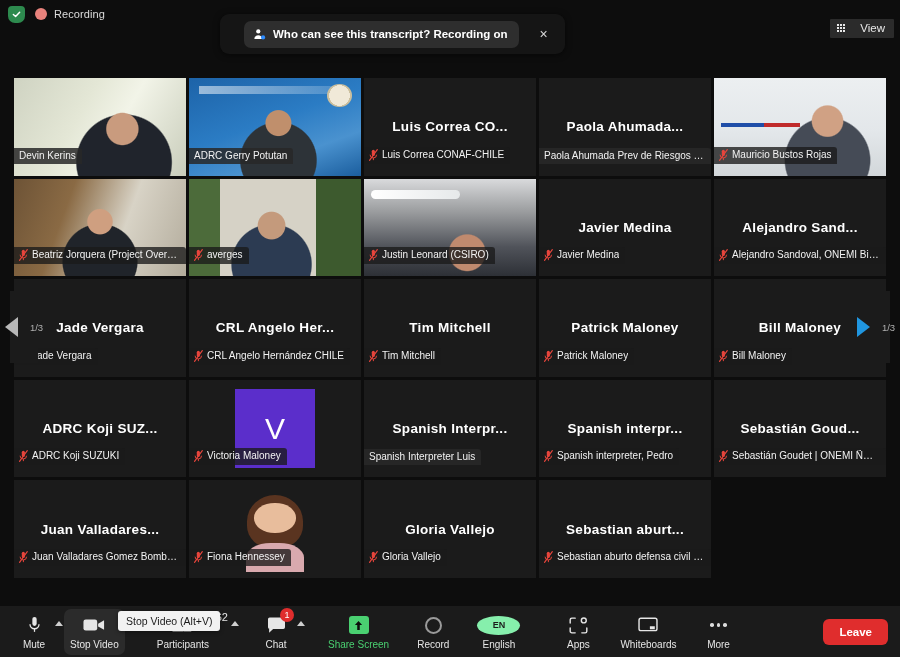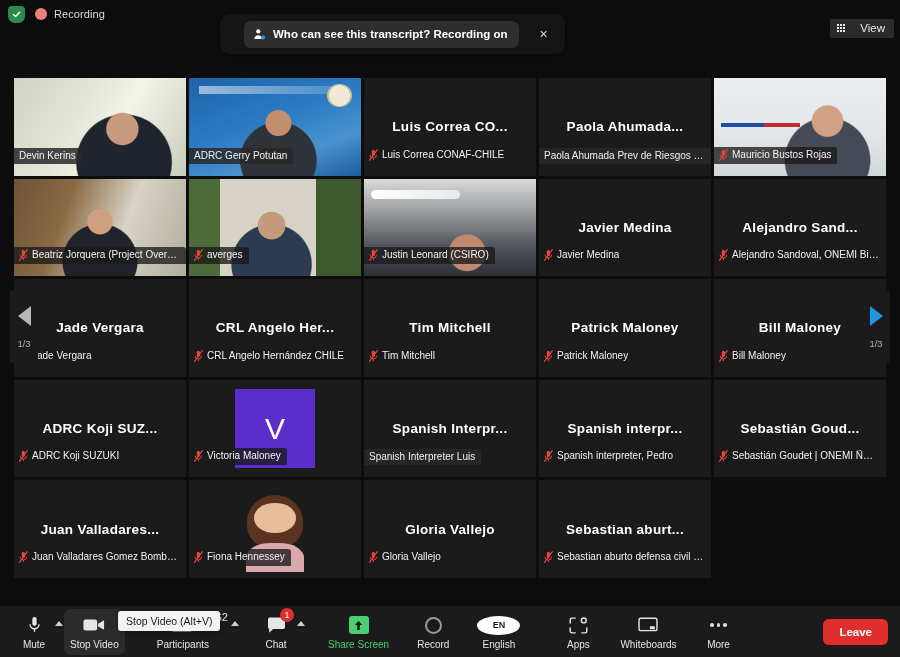--- a/index.html
+++ b/index.html
@@ -164,21 +164,21 @@
     border-radius:50%; background:#e8bd9c;
   }
   .photo-sq .body {
     position:absolute; left:16%; top:66%; width:68%; height:40%;
     border-radius:42% 42% 0 0; background:#d9a9ae;
   }
 
   
   .nav {
     position: absolute; width: 28px; height: 72px; top: 291px;
-    background: #1b1b1b; display: flex; flex-direction: column;
+    background: #1b1b1b; display: flex; flex-direction: row;
     align-items: center; justify-content: center; gap: 12px; z-index: 5;
   }
   .nav.left { left: 10px; }
   .nav.right { left: 862px; }
   .arrow { width: 0; height: 0; }
   .arrow.l { border-top: 10px solid transparent; border-bottom: 10px solid transparent; border-right: 13px solid #b8b8b8; }
   .arrow.r { border-top: 10px solid transparent; border-bottom: 10px solid transparent; border-left: 13px solid #2096e0; }
   .nav-count { font-size: 9.5px; color: #b0b0b0; }
 
   
@@ -212,21 +212,21 @@
     background: #f2f2f2; color: #1a1a1a; font-size: 10.5px;
     padding: 4px 8px; border-radius: 3px; white-space: nowrap; z-index: 20;
     box-shadow: 0 1px 4px rgba(0,0,0,.4);
   }
   .leave-btn {
     position: absolute; right: 12px; background: #e02d2d; color: #fff;
     font-size: 11.5px; font-weight: bold; border-radius: 6px;
     padding: 7px 16px; border: none;
   }
   .en-circle {
-    width: 43px; height: 19px; border-radius: 50%; background: #ffffff;
+    width: 43px; height: 19px; border-radius: 50%; background: #86efac;
     color: #1b1b1b; font-size: 9px; font-weight: bold;
     display: flex; align-items: center; justify-content: center;
   }
   .rec-circle { width: 17px; height: 17px; border-radius: 50%; border: 2px solid #9a9a9a; }
   .share-sq {
     width: 20px; height: 18px; background: #4ad071; border-radius: 3px;
     display: flex; align-items: center; justify-content: center;
   }
   .dots { display: flex; gap: 3px; }
   .dots i { width: 3.5px; height: 3.5px; border-radius: 50%; background: #dcdcdc; display:block; }

